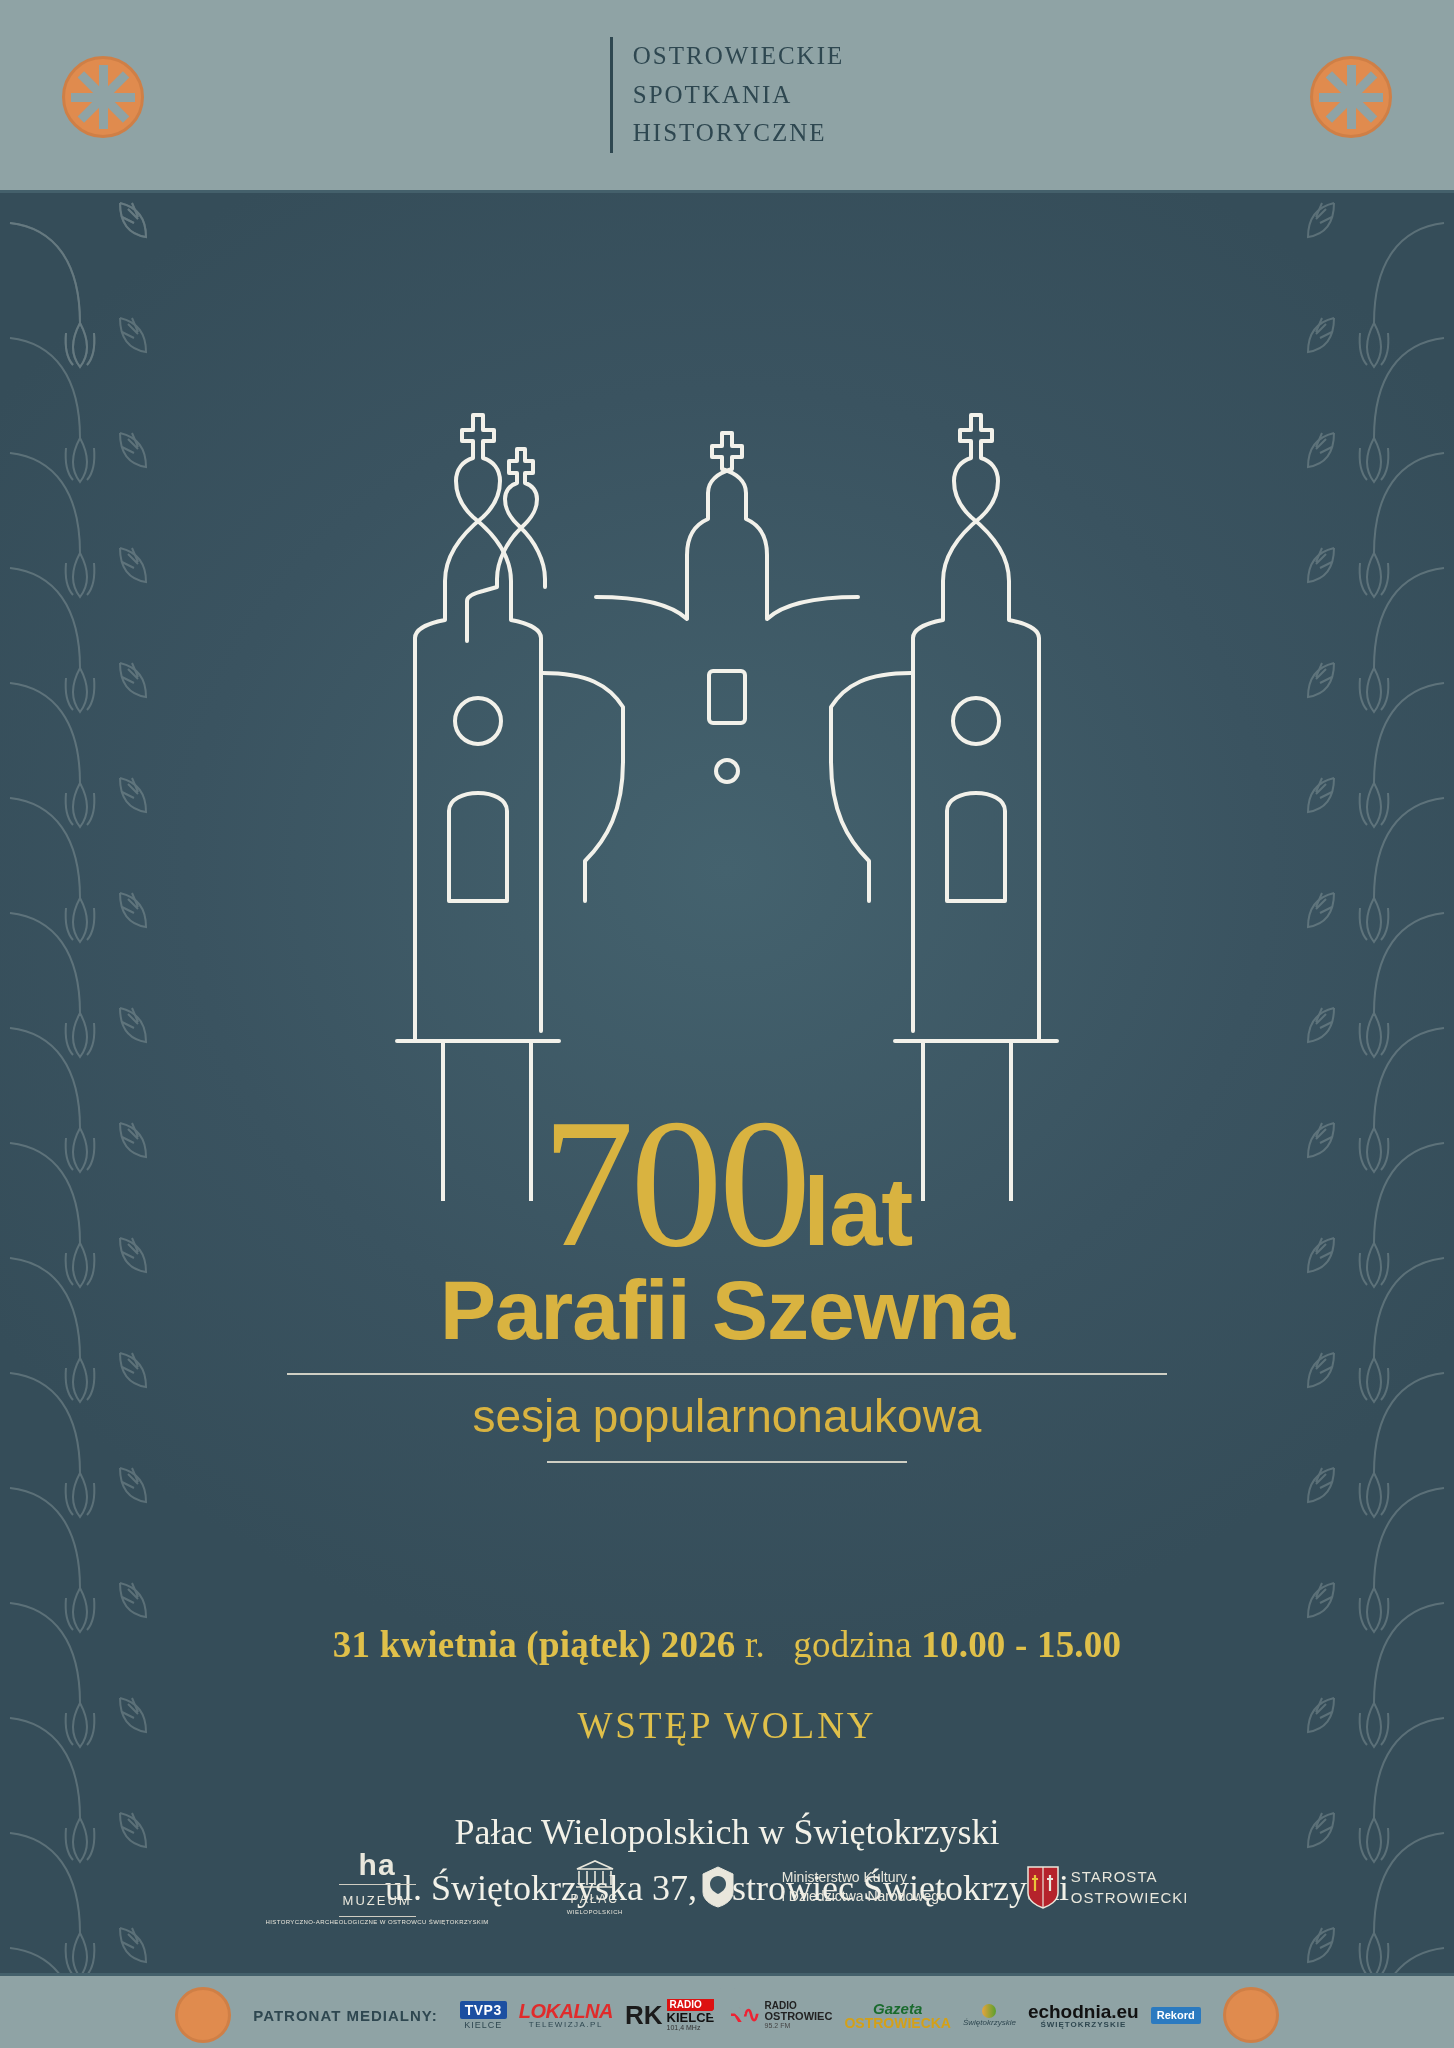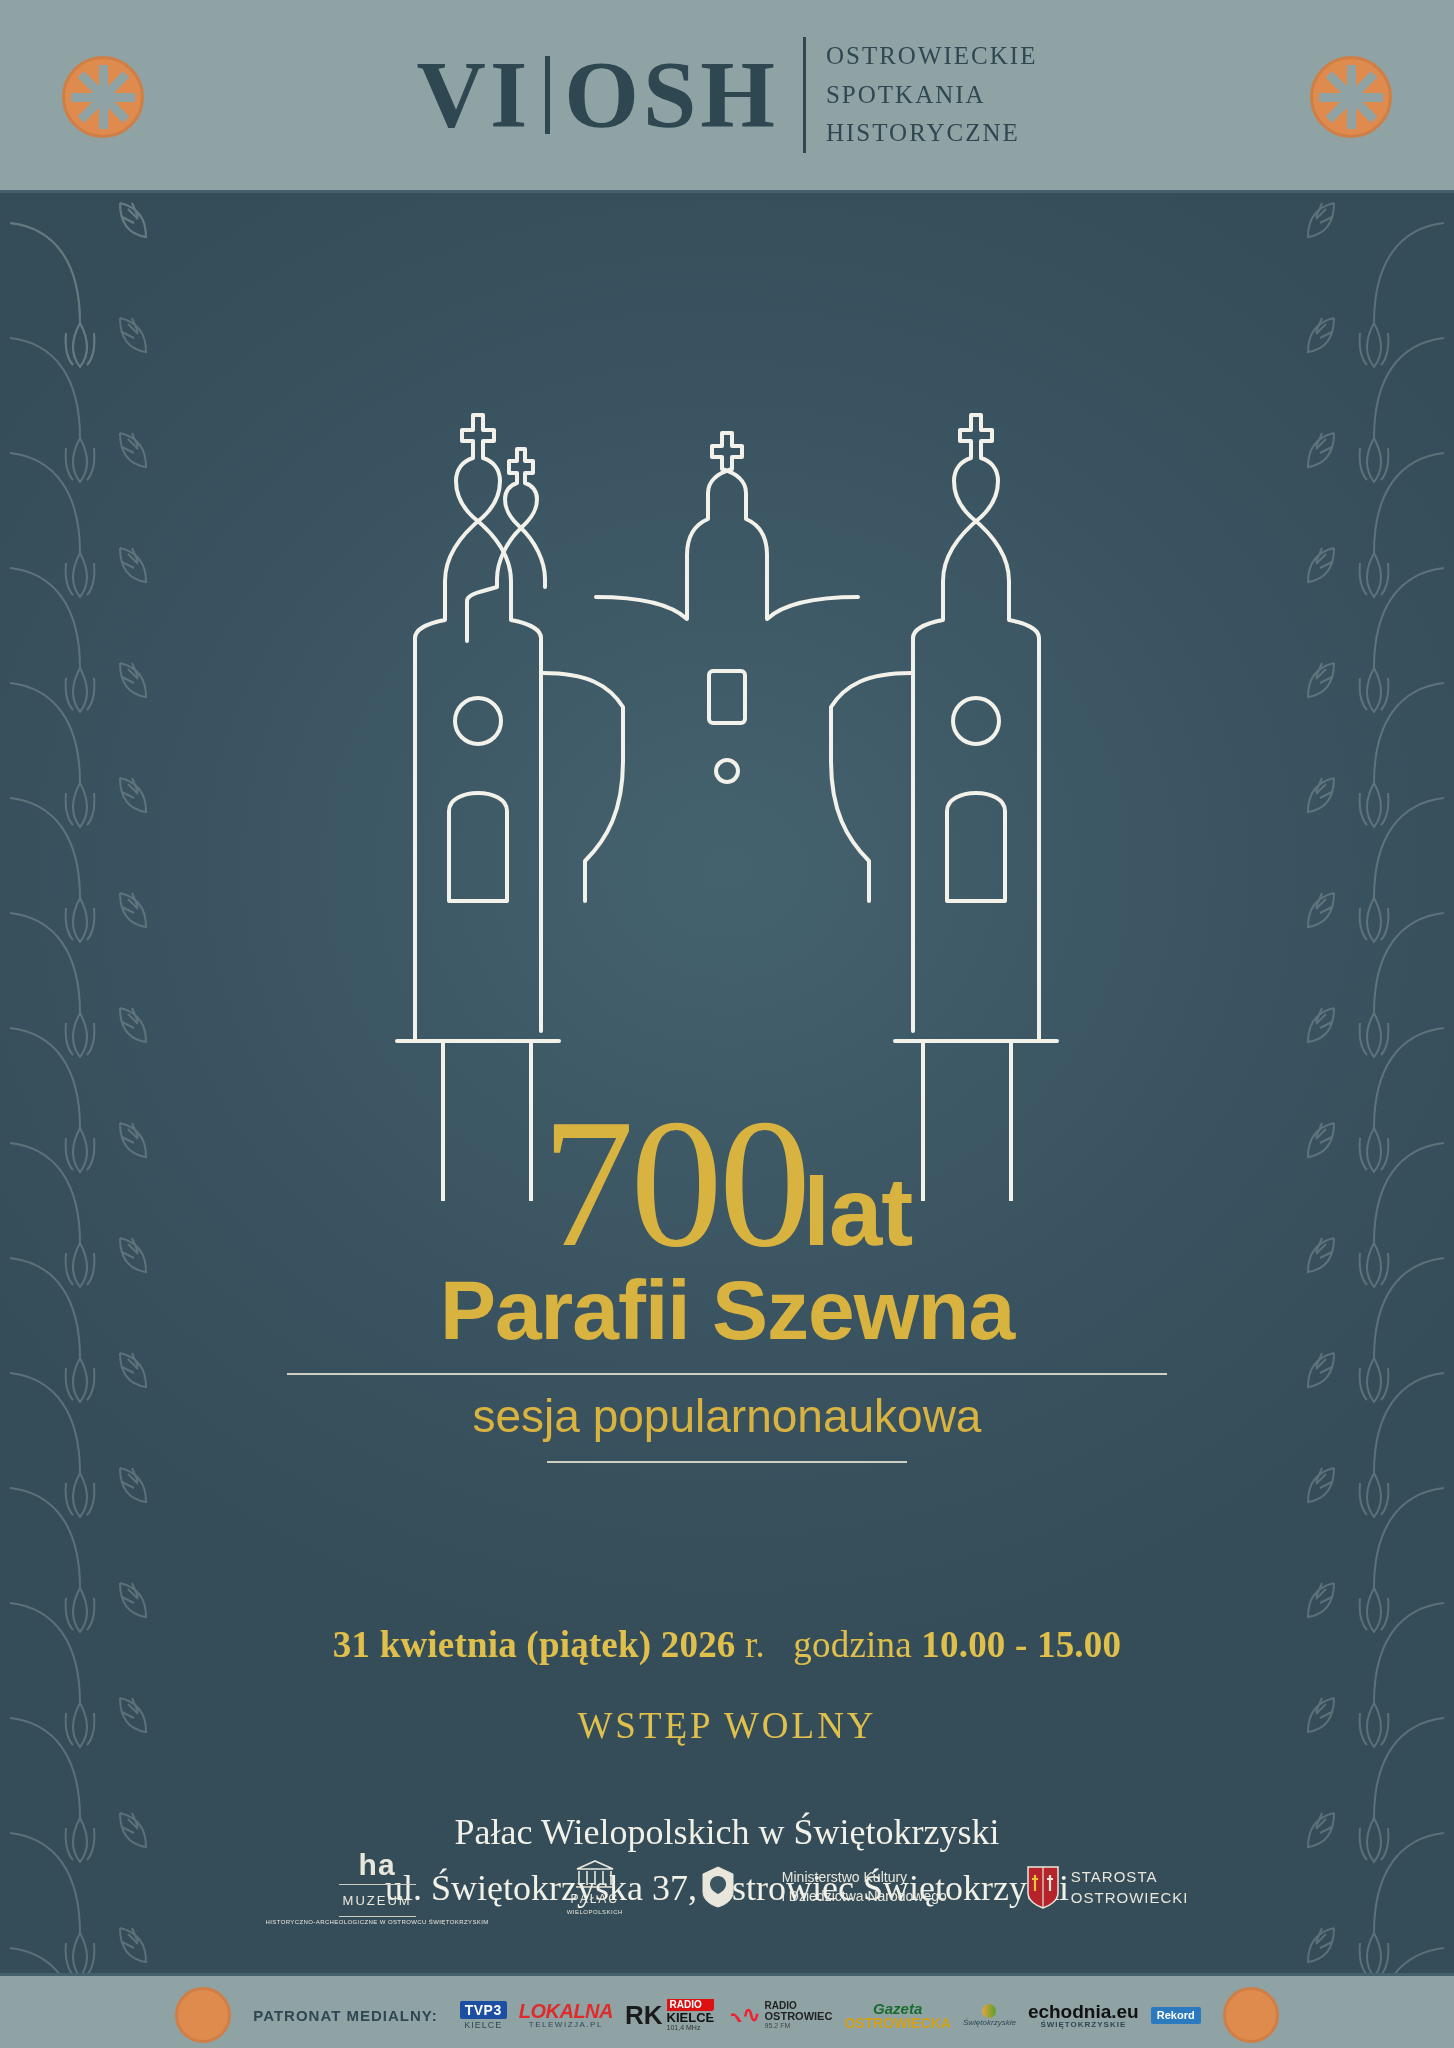--- a/index.html
+++ b/index.html
@@ -315,27 +315,20 @@
 <div class="poster">
 
   <div class="header">
 
     <div class="sun-logo left">
       <span class="sun-cross2"></span>
       <span class="sun-cross3"></span>
     </div>
 
     <div class="header-inner">
-      <div class="viosh">
-        <span>VI</span>
-        <span class="bar"></span>
-        <span>O</span>
-        <span>S</span>
-        <span>H</span>
-      </div>
       <div class="viosh-sub">
         <div>OSTROWIECKIE</div>
         <div>SPOTKANIA</div>
         <div>HISTORYCZNE</div>
       </div>
     </div>
 
     <div class="sun-logo right">
       <span class="sun-cross2"></span>
       <span class="sun-cross3"></span>

